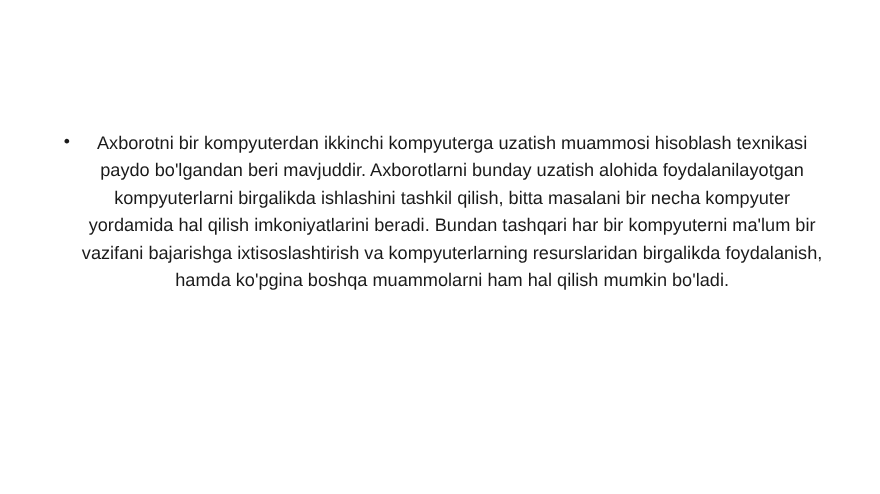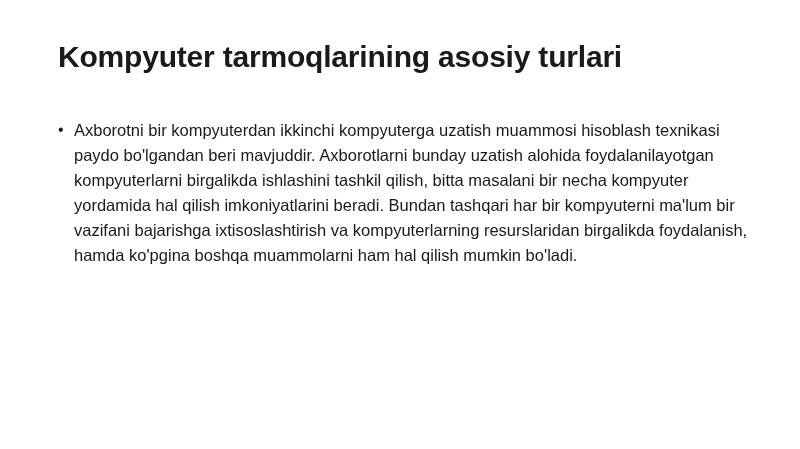--- a/index.html
+++ b/index.html
@@ -47,29 +47,28 @@
   .bullet-mark {
     flex: 0 0 auto;
     width: 16px;
     font-size: 16px;
     line-height: 1.52;
     color: #1a1a1a;
     text-align: left;
   }
   .bullet-text {
     flex: 1 1 auto;
-    text-align: left;
+    text-align: center;
   }
 </style>
 </head>
 <body>
 
 <div class="slide">
 
-  <div class="slide-title">Kompyuter tarmoqlarining asosiy turlari</div>
 
   <div class="body-block">
     <div class="bullet-item">
       <span class="bullet-mark">•</span>
       <span class="bullet-text">Axborotni bir kompyuterdan ikkinchi kompyuterga uzatish muammosi hisoblash texnikasi paydo bo'lgandan beri mavjuddir. Axborotlarni bunday uzatish alohida foydalanilayotgan kompyuterlarni birgalikda ishlashini tashkil qilish, bitta masalani bir necha kompyuter yordamida hal qilish imkoniyatlarini beradi. Bundan tashqari har bir kompyuterni ma'lum bir vazifani bajarishga ixtisoslashtirish va kompyuterlarning resurslaridan birgalikda foydalanish, hamda ko'pgina boshqa muammolarni ham hal qilish mumkin bo'ladi.</span>
     </div>
   </div>
 
 </div>
 

